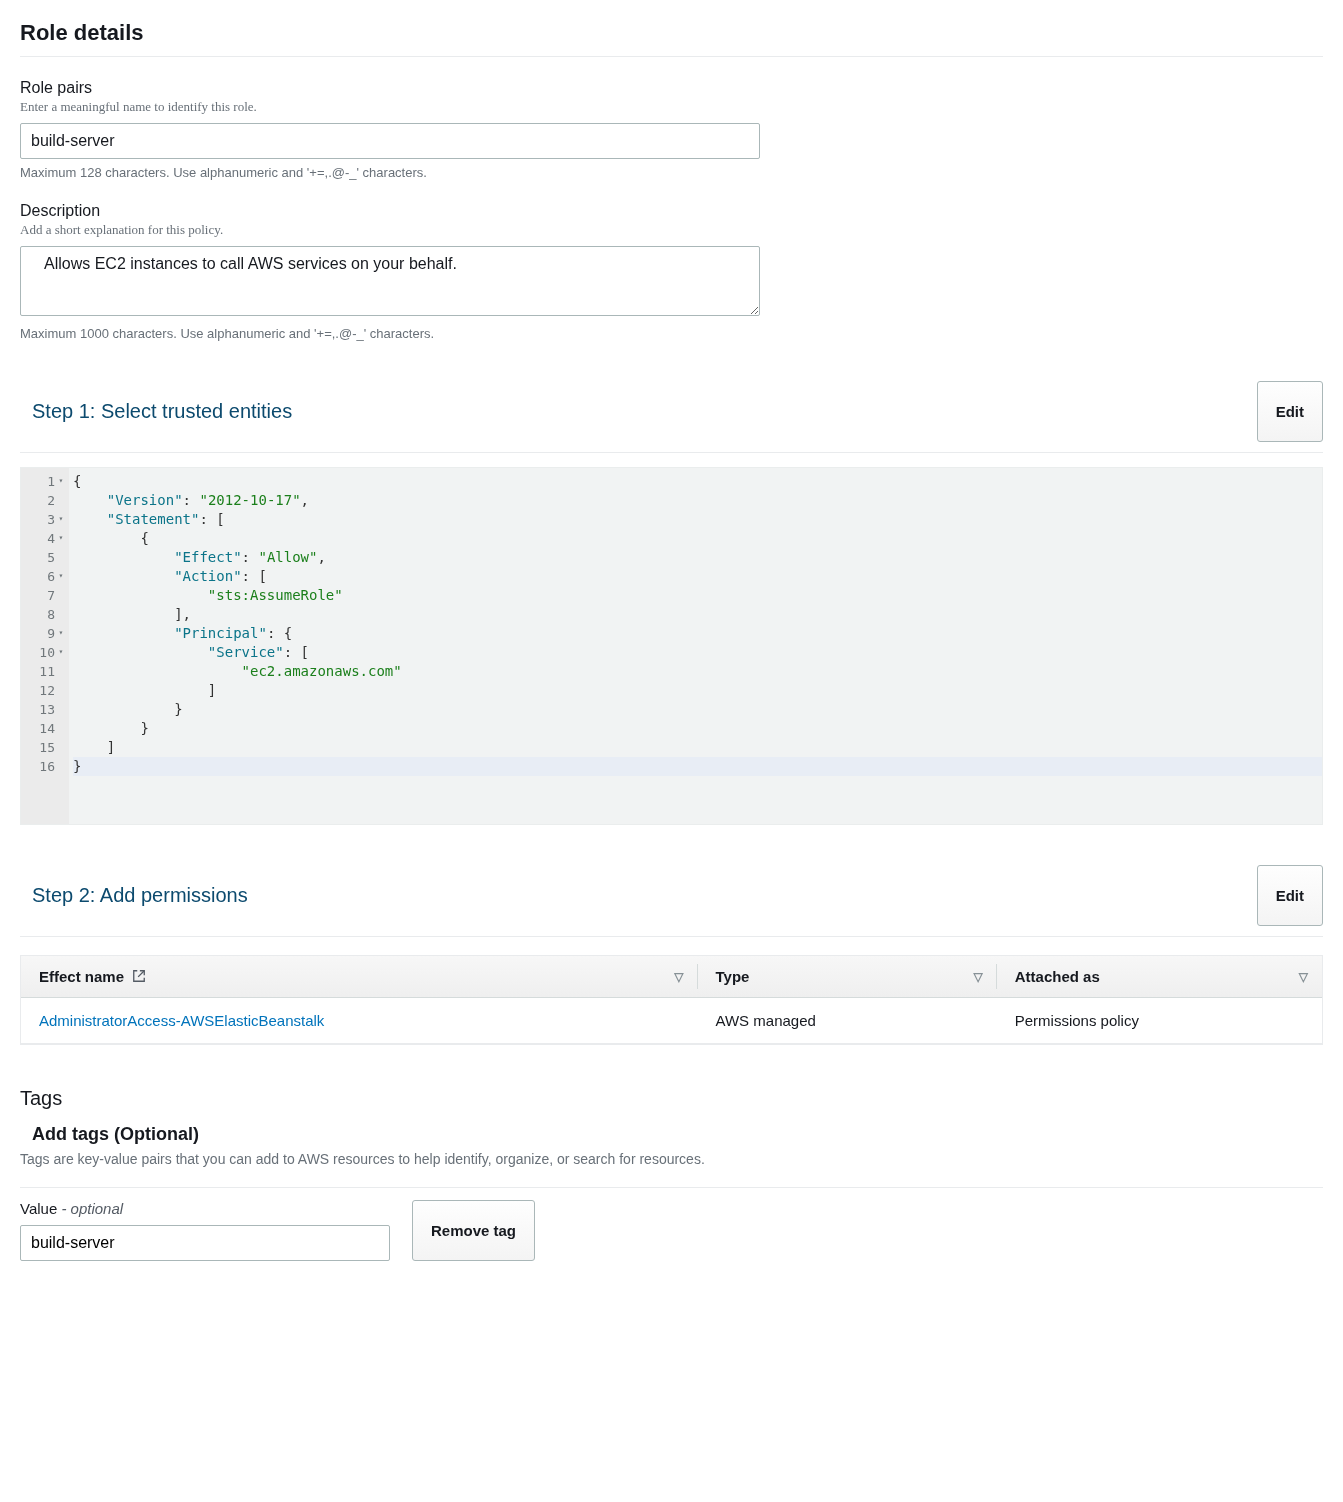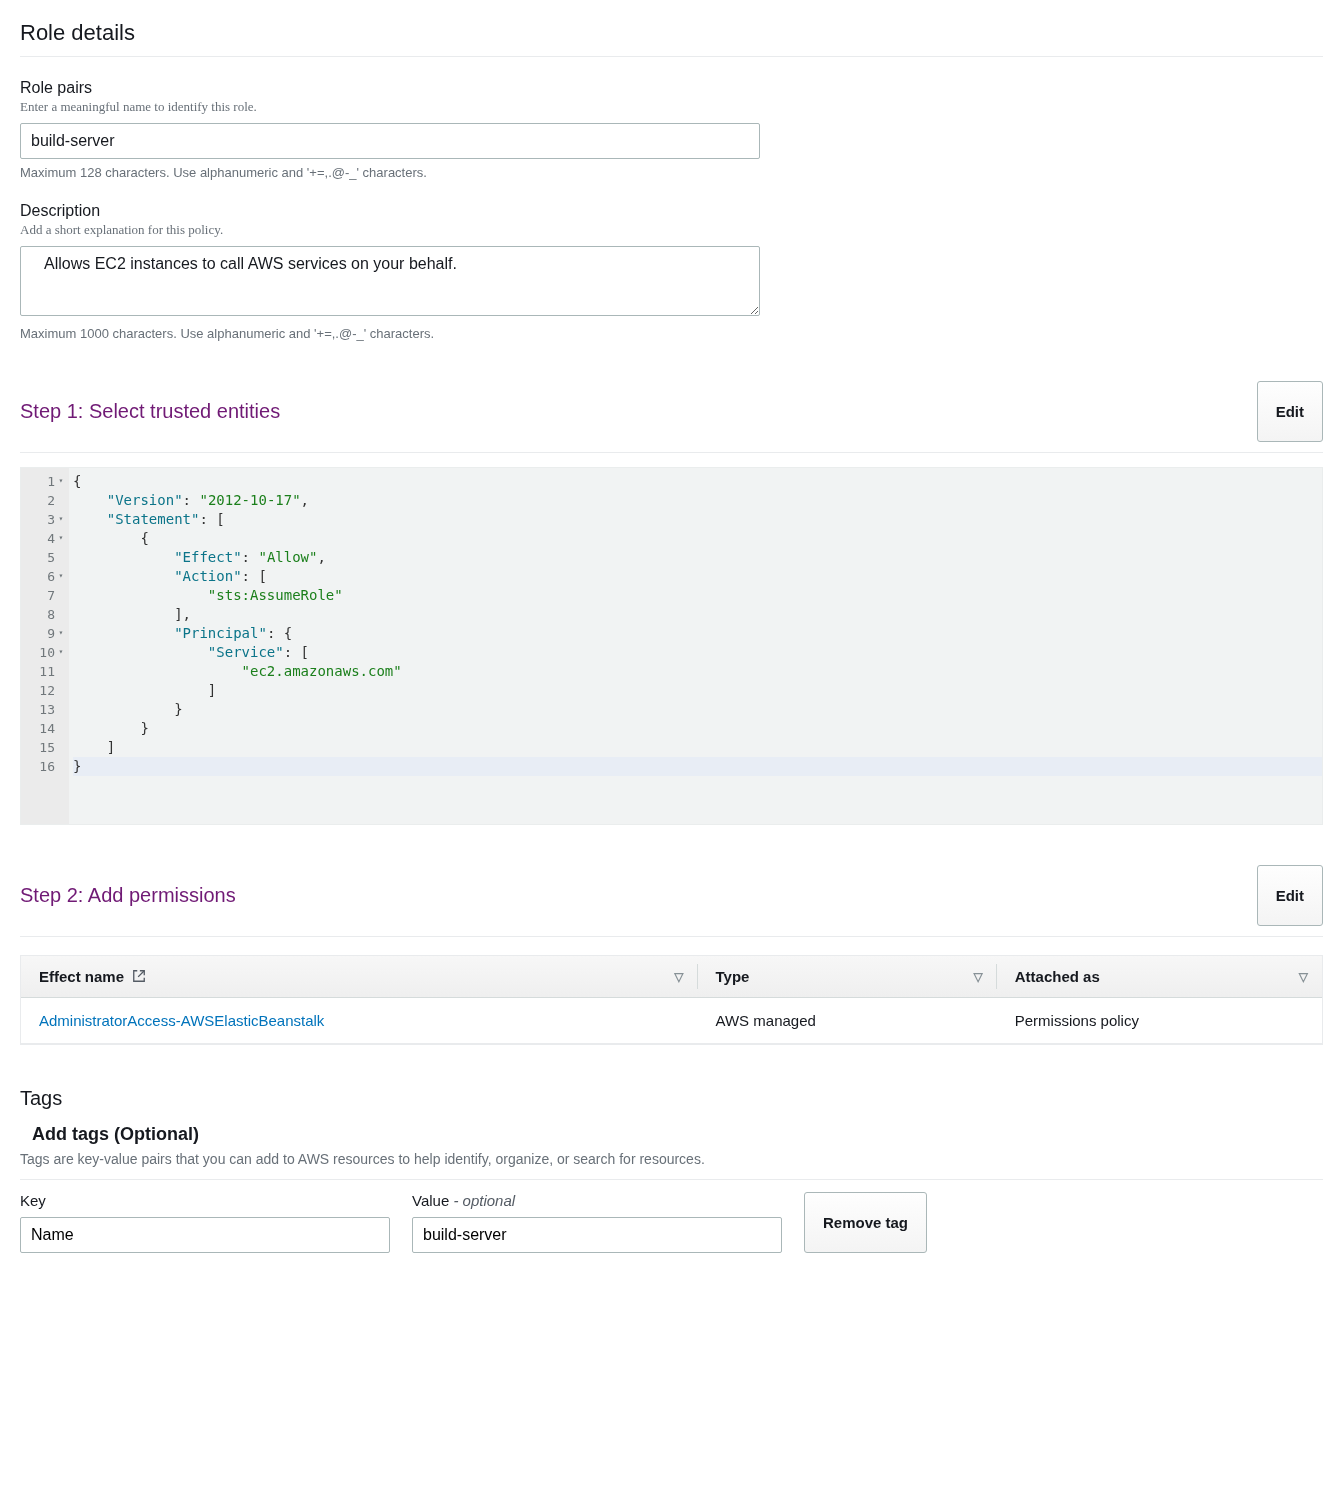--- a/index.html
+++ b/index.html
@@ -6,21 +6,21 @@
   body {
     margin: 0;
     font-family: "Amazon Ember", "Helvetica Neue", Arial, sans-serif;
     background: #ffffff;
     color: #16191f;
     padding: 20px;
     width: 1343px;
   }
   h2.section-title {
     font-size: 22px;
-    font-weight: 400;
+    font-weight: 700;
     color: #16191f;
     margin: 0 0 8px 0;
     padding-bottom: 10px;
     border-bottom: 1px solid #e9ebed;
   }
   .label {
     font-size: 16px;
     color: #16191f;
     margin-top: 22px;
     margin-bottom: 2px;
@@ -63,22 +63,22 @@
     display: flex;
     justify-content: space-between;
     align-items: center;
     margin-top: 40px;
     padding-bottom: 10px;
     border-bottom: 1px solid #e9ebed;
   }
   .section-header-row h3 {
     font-size: 20px;
     font-weight: 400;
-    color: #701a75;
-    margin: 0;
+    color: #0c4a6e;
+    margin: 12px;
   }
   .btn {
     display: inline-flex;
     align-items: center;
     justify-content: center;
     background: linear-gradient(#fefefe, #f4f4f4);
     border: 1px solid #aab7b8;
     border-radius: 3px;
     padding: 21px 18px;
     font-size: 15px;
@@ -193,21 +193,21 @@
   }
   h4.add-tags-title {
     font-size: 18px;
     font-weight: 700;
     margin: 0 0 6px 12px;
   }
   .tags-hint {
     font-size: 14px;
     color: #687078;
     margin-bottom: 12px;
-    padding-bottom: 12px;
+    padding-bottom: 20px;
     border-bottom: 1px solid #e9ebed;
   }
   .tag-row {
     display: flex;
     gap: 22px;
     align-items: flex-end;
     flex-wrap: wrap;
   }
   .tag-col { display: flex; flex-direction: column; }
   .tag-label {
@@ -313,24 +313,20 @@
   </table>
 </div>
 
 
 <h3 class="tags-title">Tags</h3>
 <h4 class="add-tags-title">Add tags (Optional)</h4>
 <div class="tags-hint">Tags are key-value pairs that you can add to AWS resources to help identify, organize, or search for resources.</div>
 
 <div class="tag-row">
   <div class="tag-col">
-    <div class="tag-label">Key</div>
-    <input class="tag-input" value="Name" style="">
-  </div>
-  <div class="tag-col">
     <div class="tag-label">
       <span>Value</span><span class="opt"> - optional</span>
     </div>
     <input class="tag-input" value="build-server" style="">
   </div>
   <div class="tag-col">
     <button class="btn">Remove tag</button>
   </div>
 </div>
 

